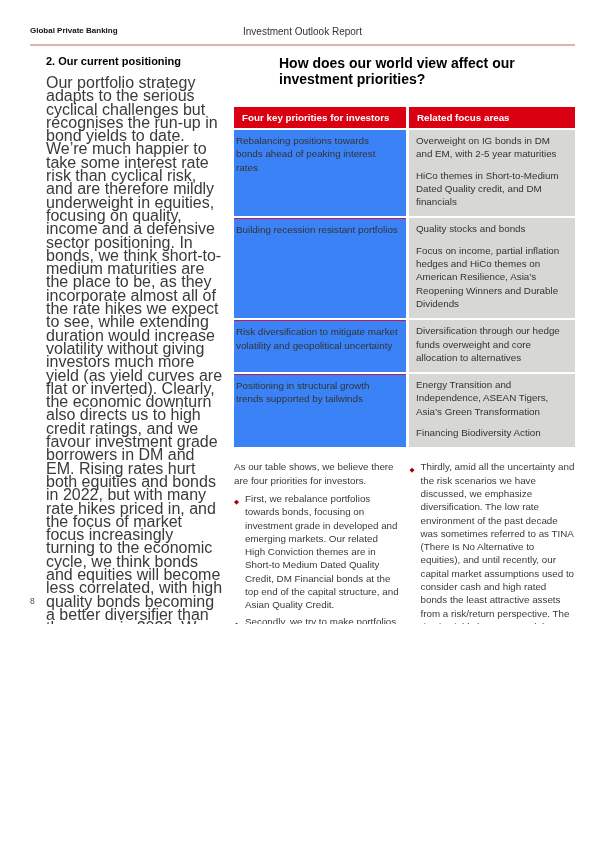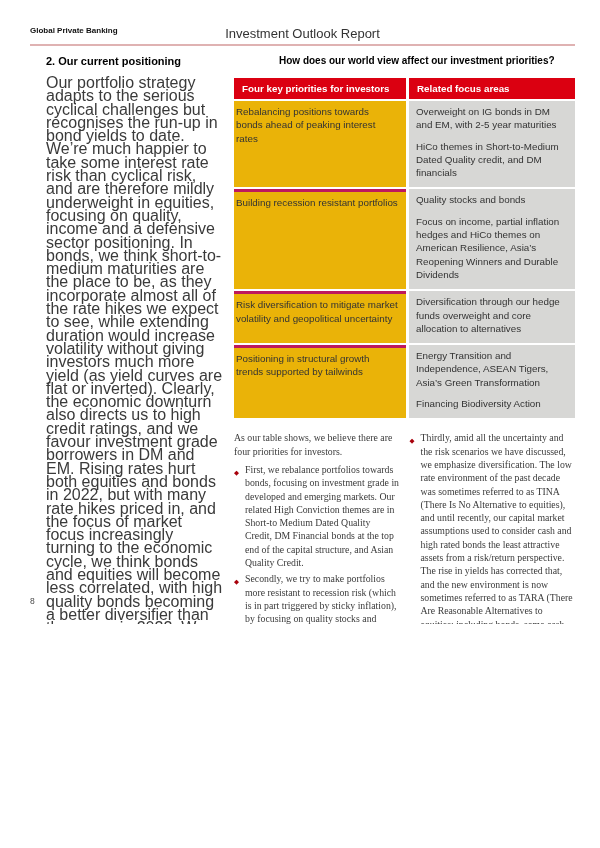--- a/index.html
+++ b/index.html
@@ -19,21 +19,21 @@
     top: 26px; left: 30px; right: 25px;
     height: 12px;
   }
   .hdr-left {
     position: absolute; left: 0; top: 0;
     font-size: 8px; font-weight: bold; color: #111;
   }
   .hdr-center {
     position: absolute; left: 0; right: 0; top: 0;
     text-align: center;
-    font-size: 13px; color: #333;
+    font-size: 10px; color: #333;
   }
   .hdr-rule {
     position: absolute;
     top: 44px; left: 30px; right: 25px;
     height: 2px;
     background: #dfb2b2;
   }
   
   .content {
     position: absolute;
@@ -49,54 +49,53 @@
     margin-bottom: 9px;
   }
   .body-text {
     font-size: 16px;
     line-height: 13.3px;
     color: #3a3a3a;
   }
 
   
   .tbl-title {
-    font-size: 10px; font-weight: bold; color: #000;
-    margin-bottom: 12px;
+    font-size: 14px; font-weight: bold; color: #000;
+    margin-bottom: 20px;
     padding-left: 45px;
   }
   .tbl { width: 100%; }
   .tbl-row { display: flex; margin-bottom: 2px; }
   .cell-l { width: 172px; flex: 0 0 172px; margin-right: 3px; }
   .cell-r { flex: 1; }
   .tbl-head .cell-l, .tbl-head .cell-r {
     background: #db0011;
     color: #ffffff;
     font-weight: bold;
     font-size: 9.8px;
     padding: 5px 6px 5px 8px;
   }
   .tbl-body .cell-l {
-    background: #eab308;
+    background: #3b82f6;
     padding: 4px 8px 8px 2px;
     font-size: 9.8px; line-height: 13.3px; color: #333;
   }
-  .tbl-body.rule .cell-l { border-top: 3px solid #be185d; }
+  .tbl-body.rule .cell-l { border-top: 1px solid #be185d; }
   .tbl-body .cell-r {
     background: #d7d7d5;
     padding: 4px 8px 8px 7px;
     font-size: 9.8px; line-height: 13.3px; color: #333;
   }
   .cell-r p + p, .cell-l p + p { margin-top: 8px; }
 
   
   .commentary {
     margin-top: 13px;
     display: flex;
     gap: 10px;
-    font-family: Liberation Serif, serif;
   }
   .comm-col { flex: 1; font-size: 9.8px; line-height: 13.3px; color: #3a3a3a; }
   .comm-intro { margin-bottom: 5px; }
   .bullet { display: flex; margin-bottom: 3px; }
   .bullet .glyph {
     flex: 0 0 11px;
     color: #a8000b;
     font-size: 6.5px;
     padding-top: 3px;
   }

